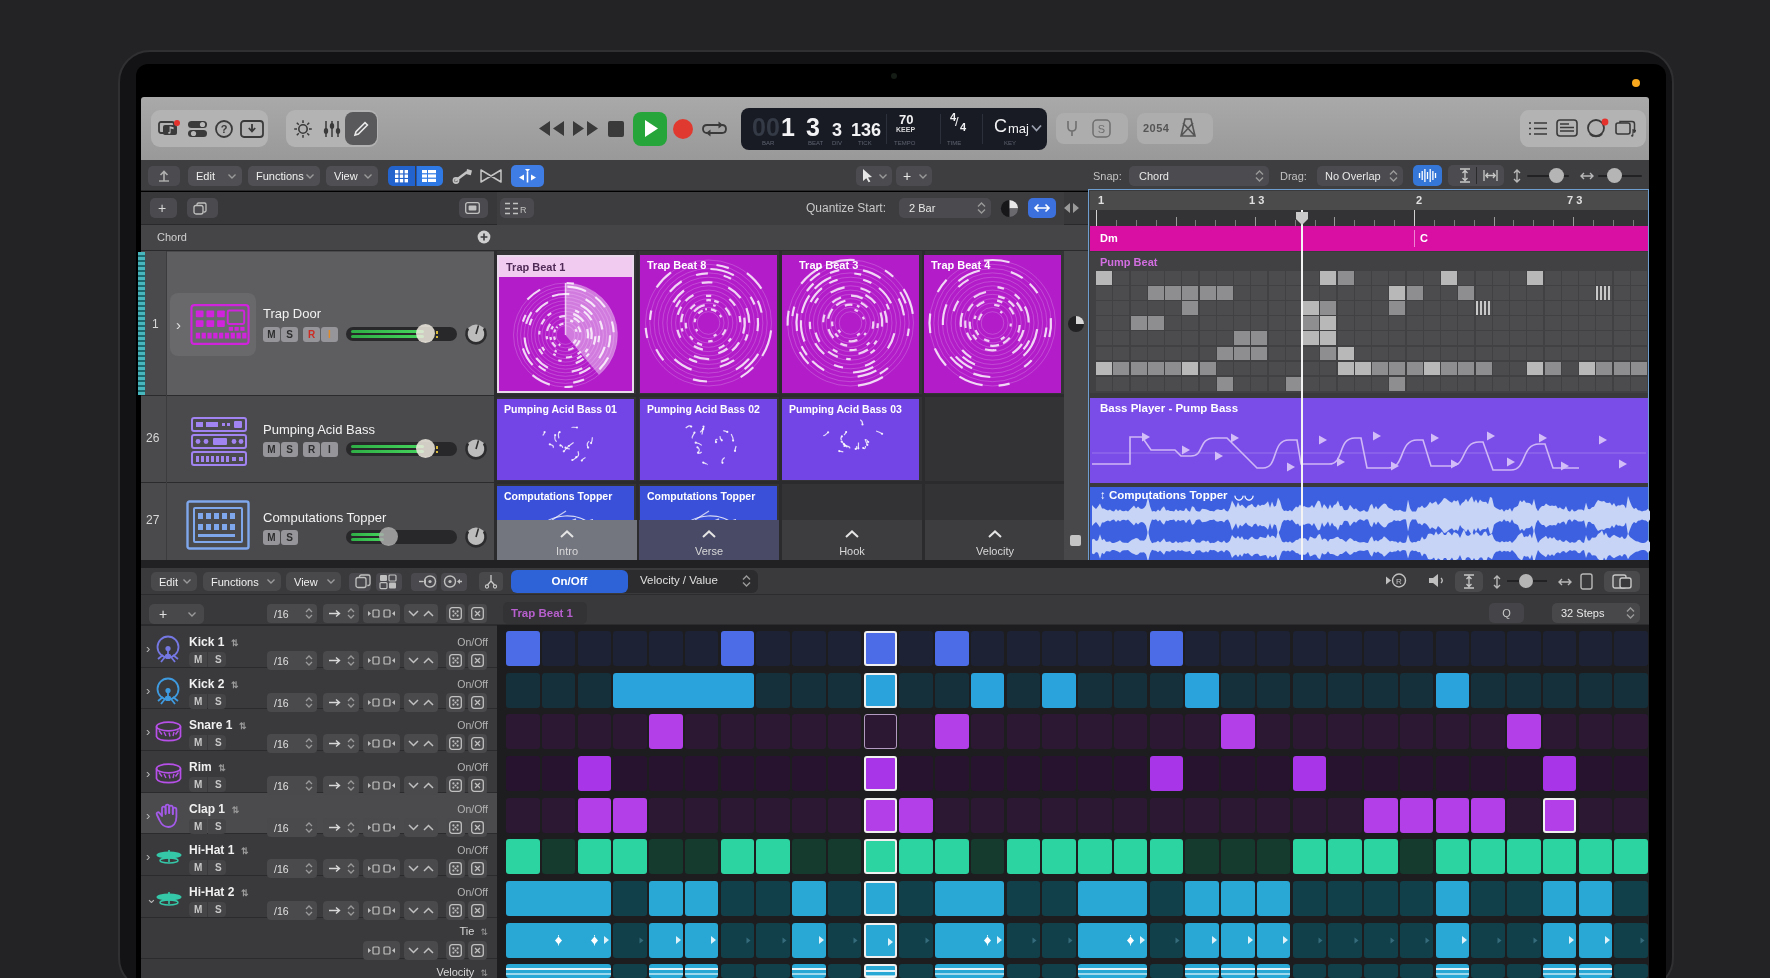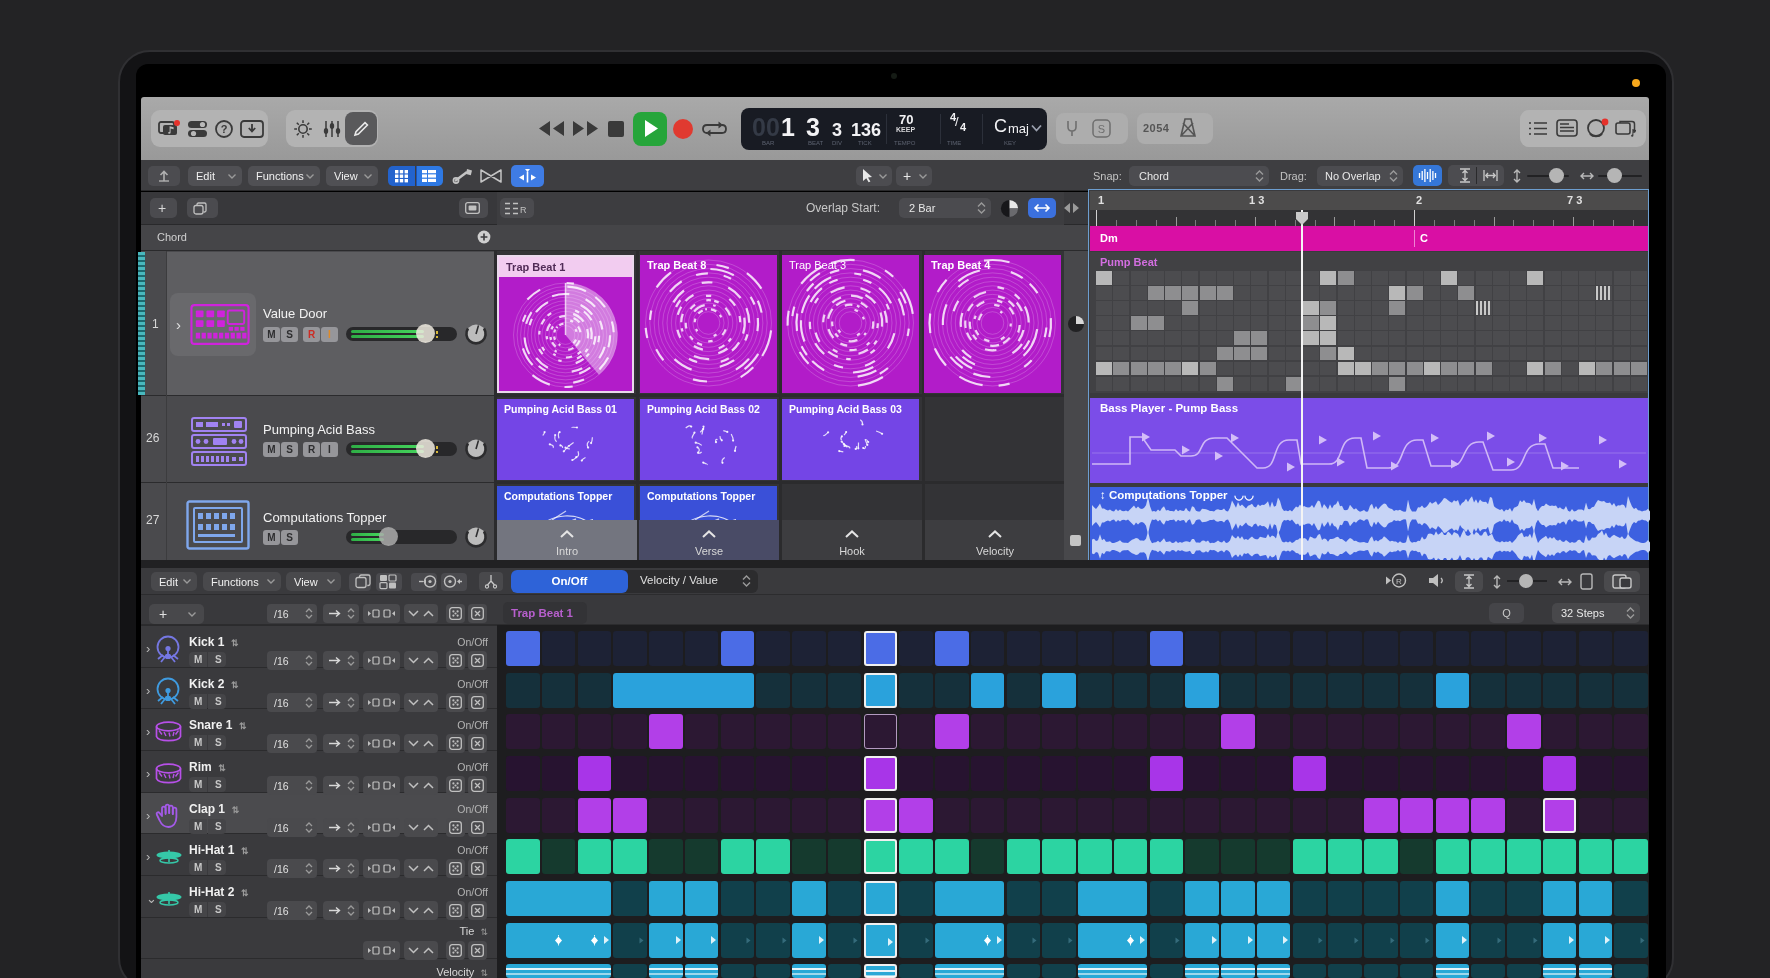--- a/index.html
+++ b/index.html
@@ -263,21 +263,21 @@
       <rect x="0.7" y="0.7" width="13.6" height="10.6" rx="2" fill="none" stroke="#c0c0c0" stroke-width="1.3"></rect>
       <rect x="3.6" y="3.4" width="7.8" height="5.2" rx="1" fill="#c0c0c0"></rect>
     </svg>
 <div class="a" style="left:500px;top:198px;width:34px;height:20px;background:#4b4b4f;border-radius:5px;"></div>
 <svg class="a" style="left:504px;top:202px" width="22" height="13" viewBox="0 0 22 13">
       <g stroke="#c0c0c0" stroke-width="1.5">
         <path d="M1 1.5h5M1 6.5h5M1 11.5h5M9 1.5h5M9 6.5h5M9 11.5h5"></path>
       </g>
       <text x="16" y="11" font-size="9" fill="#c0c0c0" font-family="Liberation Sans">R</text>
     </svg>
-<div class="a t" style="left:806px;top:202px;font-size:12px;color:#c8c8c8;">Overlap Start:</div>
+<div class="a t" style="left:806px;top:202px;font-size:12px;color:#c8c8c8;">Quantize Start:</div>
 <div class="a" style="left:899px;top:198px;width:92px;height:20px;background:#4b4b4f;border-radius:5px;">
       <span style="position:absolute;left:10px;top:4px;font-size:11px;color:#e8e8e8;">2 Bar</span>
       <svg style="position:absolute;right:5px;top:4px" width="9" height="12" viewBox="0 0 9 12">
         <path d="M1 4.5L4.5 1 8 4.5M1 7.5L4.5 11 8 7.5" fill="none" stroke="#9a9a9a" stroke-width="1.4"></path>
       </svg>
     </div>
 <svg class="a" style="left:1000px;top:199px" width="19" height="19" viewBox="0 0 19 19">
       <circle cx="9.5" cy="9.5" r="8.6" fill="#17171a"></circle>
       <path d="M9.5 9.5L9.5 0.9A8.6 8.6 0 0 1 18.1 9.5z" fill="#e8e8e8"></path>
       <path d="M9.5 9.5L18.1 9.5A8.6 8.6 0 0 1 9.5 18.1z" fill="#6a6a6e"></path>
@@ -327,21 +327,21 @@
         <rect x="12" y="30" width="4.4" height="6"></rect>
         <rect x="18" y="30" width="4.4" height="6"></rect>
         <rect x="24" y="30" width="4.4" height="6"></rect>
         <rect x="30" y="30" width="4.4" height="6"></rect>
         <rect x="36" y="30" width="4.4" height="6"></rect>
         <rect x="42" y="30" width="4.4" height="6"></rect>
         <rect x="48" y="30" width="4.4" height="6"></rect>
         <rect x="54" y="30" width="4.4" height="6"></rect>
       </g>
     </svg>
-<div class="a t" style="left:263px;top:307px;font-size:13px;color:#f2f2f2;">Value Door</div>
+<div class="a t" style="left:263px;top:307px;font-size:13px;color:#f2f2f2;">Trap Door</div>
 <div class="a" style="left:263px;top:327px;width:17px;height:15px;background:#96969a;border-radius:3px;">
       <span style="position:absolute;left:0;right:0;top:2px;text-align:center;font-size:10px;font-weight:bold;color:#2e2e30;">M</span>
     </div>
 <div class="a" style="left:281px;top:327px;width:17px;height:15px;background:#96969a;border-radius:3px;">
       <span style="position:absolute;left:0;right:0;top:2px;text-align:center;font-size:10px;font-weight:bold;color:#2e2e30;">S</span>
     </div>
 <div class="a" style="left:303px;top:327px;width:17px;height:15px;background:#96969a;border-radius:3px;">
       <span style="position:absolute;left:0;right:0;top:2px;text-align:center;font-size:10px;font-weight:bold;color:#cc2c24;">R</span>
     </div>
 <div class="a" style="left:321px;top:327px;width:17px;height:15px;background:#96969a;border-radius:3px;">
@@ -508,21 +508,21 @@
         <path d="M104.3 62.6A36.2 36.2 0 0 1 103.1 78.6 M99.1 87.3A36.2 36.2 0 0 1 92.0 95.6 M69.2 104.2A36.2 36.2 0 0 1 53.9 101.1 M36.1 51.9A36.2 36.2 0 0 1 40.4 45.2" fill="none" stroke="rgba(255,255,255,0.8)" stroke-width="2.2"></path>
         <path d="M33.4 47.4A40.7 40.7 0 0 1 44.0 35.5 M61.7 27.9A40.7 40.7 0 0 1 72.4 27.5 M88.3 32.5A40.7 40.7 0 0 1 100.6 43.0 M106.4 53.2A40.7 40.7 0 0 1 109.2 67.7 M107.5 79.4A40.7 40.7 0 0 1 105.2 85.5 M88.8 103.2A40.7 40.7 0 0 1 80.7 106.8 M57.1 107.0A40.7 40.7 0 0 1 49.0 103.7" fill="none" stroke="rgba(255,255,255,0.8)" stroke-width="2.2"></path>
         <path d="M94.1 105.2A45.1 45.1 0 0 1 79.8 111.7" fill="none" stroke="rgba(255,255,255,0.8)" stroke-width="2.2"></path>
         <path d="M51.6 114.6A49.6 49.6 0 0 1 34.5 104.1 M29.9 36.8A49.6 49.6 0 0 1 41.7 26.2 M56.1 20.0A49.6 49.6 0 0 1 67.9 18.4 M83.7 20.8A49.6 49.6 0 0 1 91.0 23.8 M110.6 41.8A49.6 49.6 0 0 1 114.5 49.5 M117.8 63.0A49.6 49.6 0 0 1 117.4 76.1" fill="none" stroke="rgba(255,255,255,0.8)" stroke-width="2.2"></path>
         <path d="M70.4 14.0A54.1 54.1 0 0 1 93.8 20.2 M117.8 45.8A54.1 54.1 0 0 1 121.6 57.6 M109.0 103.8A54.1 54.1 0 0 1 95.9 114.6" fill="none" stroke="rgba(255,255,255,0.8)" stroke-width="2.2"></path>
         <path d="M118.2 98.9A58.5 58.5 0 0 1 104.6 114.1 M67.0 126.5A58.5 58.5 0 0 1 53.0 124.4 M23.4 105.3A58.5 58.5 0 0 1 16.2 94.3 M10.0 64.9A58.5 58.5 0 0 1 11.3 55.4 M76.5 10.0A58.5 58.5 0 0 1 88.8 13.1" fill="none" stroke="rgba(255,255,255,0.8)" stroke-width="2.2"></path>
         <path d="M113.3 112.3A63.0 63.0 0 0 1 100.7 122.1 M7.3 83.0A63.0 63.0 0 0 1 5.7 72.8 M16.6 32.3A63.0 63.0 0 0 1 31.0 17.4 M106.9 18.1A63.0 63.0 0 0 1 121.4 33.7 M131.1 75.3A63.0 63.0 0 0 1 122.2 101.0" fill="none" stroke="rgba(255,255,255,0.8)" stroke-width="2.2"></path>
       </svg>
     </div>
 <div class="a" style="left:782px;top:255px;width:137px;height:138px;background:#b21cc9;overflow:hidden;">
-      <div style="position:absolute;left:7px;top:4px;font-size:11px;font-weight:normal;color:#fff;">Trap Beat 3</div>
+      <div style="position:absolute;left:17px;top:4px;font-size:11px;font-weight:bold;color:#fff;">Trap Beat 3</div>
       <svg class="a2" width="137" height="134" viewBox="0 0 137 134" style="position:absolute;left:0;top:0px">
         <circle cx="68.5" cy="68.0" r="11.3" fill="none" stroke="rgba(255,255,255,0.20)" stroke-width="1"></circle>
         <circle cx="68.5" cy="68.0" r="15.6" fill="none" stroke="rgba(255,255,255,0.20)" stroke-width="1"></circle>
         <circle cx="68.5" cy="68.0" r="19.9" fill="none" stroke="rgba(255,255,255,0.20)" stroke-width="1"></circle>
         <circle cx="68.5" cy="68.0" r="24.3" fill="none" stroke="rgba(255,255,255,0.20)" stroke-width="1"></circle>
         <circle cx="68.5" cy="68.0" r="28.6" fill="none" stroke="rgba(255,255,255,0.20)" stroke-width="1"></circle>
         <circle cx="68.5" cy="68.0" r="32.9" fill="none" stroke="rgba(255,255,255,0.20)" stroke-width="1"></circle>
         <circle cx="68.5" cy="68.0" r="37.2" fill="none" stroke="rgba(255,255,255,0.20)" stroke-width="1"></circle>
         <circle cx="68.5" cy="68.0" r="41.5" fill="none" stroke="rgba(255,255,255,0.20)" stroke-width="1"></circle>
         <circle cx="68.5" cy="68.0" r="45.8" fill="none" stroke="rgba(255,255,255,0.20)" stroke-width="1"></circle>

